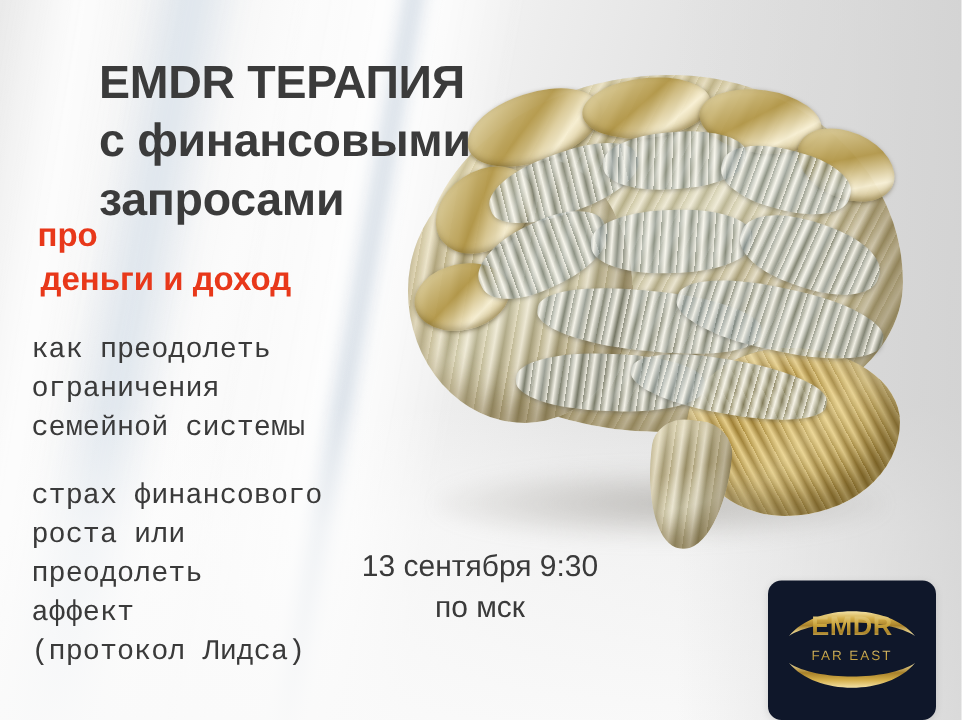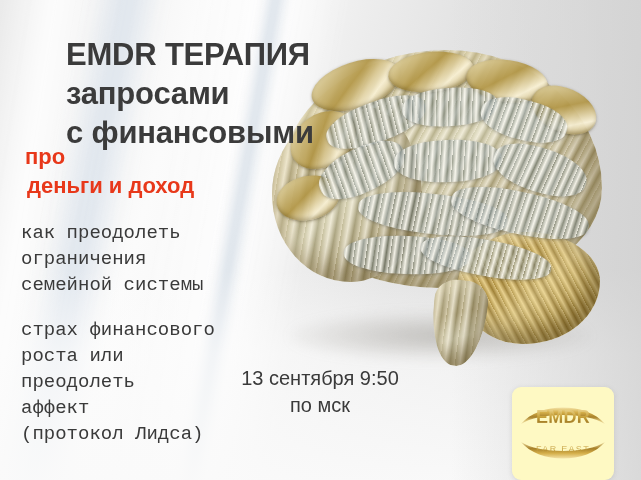--- a/index.html
+++ b/index.html
@@ -242,23 +242,23 @@
     font-size: 20px;
     line-height: 27px;
   }
   .datetime .ln { display: block; }
 
   
   .logo-card {
     position: absolute;
     left: 512px;
     top: 387px;
-    width: 102px;
+    width: 112px;
     height: 93px;
-    background: #fef9c3;
+    background: #0f172a;
     border-radius: 9px;
     box-shadow: 0 1px 5px rgba(120,120,120,0.22);
     overflow: hidden;
   }
   .logo-mark {
     position: absolute;
     left: 50%;
     top: 48%;
     transform: translate(-50%, -50%);
     width: 96px;
@@ -282,21 +282,21 @@
     -webkit-background-clip: text;
     background-clip: text;
     color: #c19a33;
     -webkit-text-fill-color: transparent;
   }
   .logo-fareast {
     display: block;
     font-size: 9px;
     letter-spacing: 1.3px;
     line-height: 13px;
-    margin-top: 16px;
+    margin-top: 4px;
     background: linear-gradient(180deg, #e9d391 0%, #c09a35 55%, #d8c179 100%);
     -webkit-background-clip: text;
     background-clip: text;
     color: #bf982f;
     text-decoration: underline;
     -webkit-text-fill-color: transparent;
   }
 </style>
 </head>
 <body>
@@ -334,22 +334,22 @@
       <div class="bill" style="left:230px; top:104px; width:96px;  height:44px; transform:rotate(18deg);"></div>
       <div class="bill" style="left:96px;  top:150px; width:150px; height:40px; transform:rotate(6deg);"></div>
       <div class="bill" style="left:188px; top:148px; width:140px; height:42px; transform:rotate(12deg);"></div>
       <div class="bill" style="left:82px;  top:192px; width:126px; height:38px; transform:rotate(2deg);"></div>
       <div class="bill" style="left:158px; top:196px; width:132px; height:36px; transform:rotate(10deg);"></div>
     </div>
   </div>
 
   <h1 class="headline">
     <span class="ln">EMDR ТЕРАПИЯ</span>
+    <span class="ln">с финансовыми</span>
     <span class="ln">запросами</span>
-    <span class="ln">с финансовыми</span>
   </h1>
 
   <div class="redline">
     <span class="ln">про</span>
     <span class="ln indent">деньги и доход</span>
   </div>
 
   <div class="para para-1">
     <span class="ln">как преодолеть</span>
     <span class="ln">ограничения</span>
@@ -358,21 +358,21 @@
 
   <div class="para para-2">
     <span class="ln">страх финансового</span>
     <span class="ln">роста или</span>
     <span class="ln">преодолеть</span>
     <span class="ln">аффект</span>
     <span class="ln">(протокол Лидса)</span>
   </div>
 
   <div class="datetime">
-    <span class="ln">13 сентября 9:50</span>
+    <span class="ln">13 сентября 9:30</span>
     <span class="ln">по мск</span>
   </div>
 
   <div class="logo-card">
     <svg class="logo-mark" viewBox="0 0 96 68" aria-hidden="true">
       <defs>
         <linearGradient id="goldGrad" x1="0" y1="0" x2="0" y2="1">
           <stop offset="0%" stop-color="#f3e2a6"></stop>
           <stop offset="30%" stop-color="#d4ae49"></stop>
           <stop offset="58%" stop-color="#a8812a"></stop>

